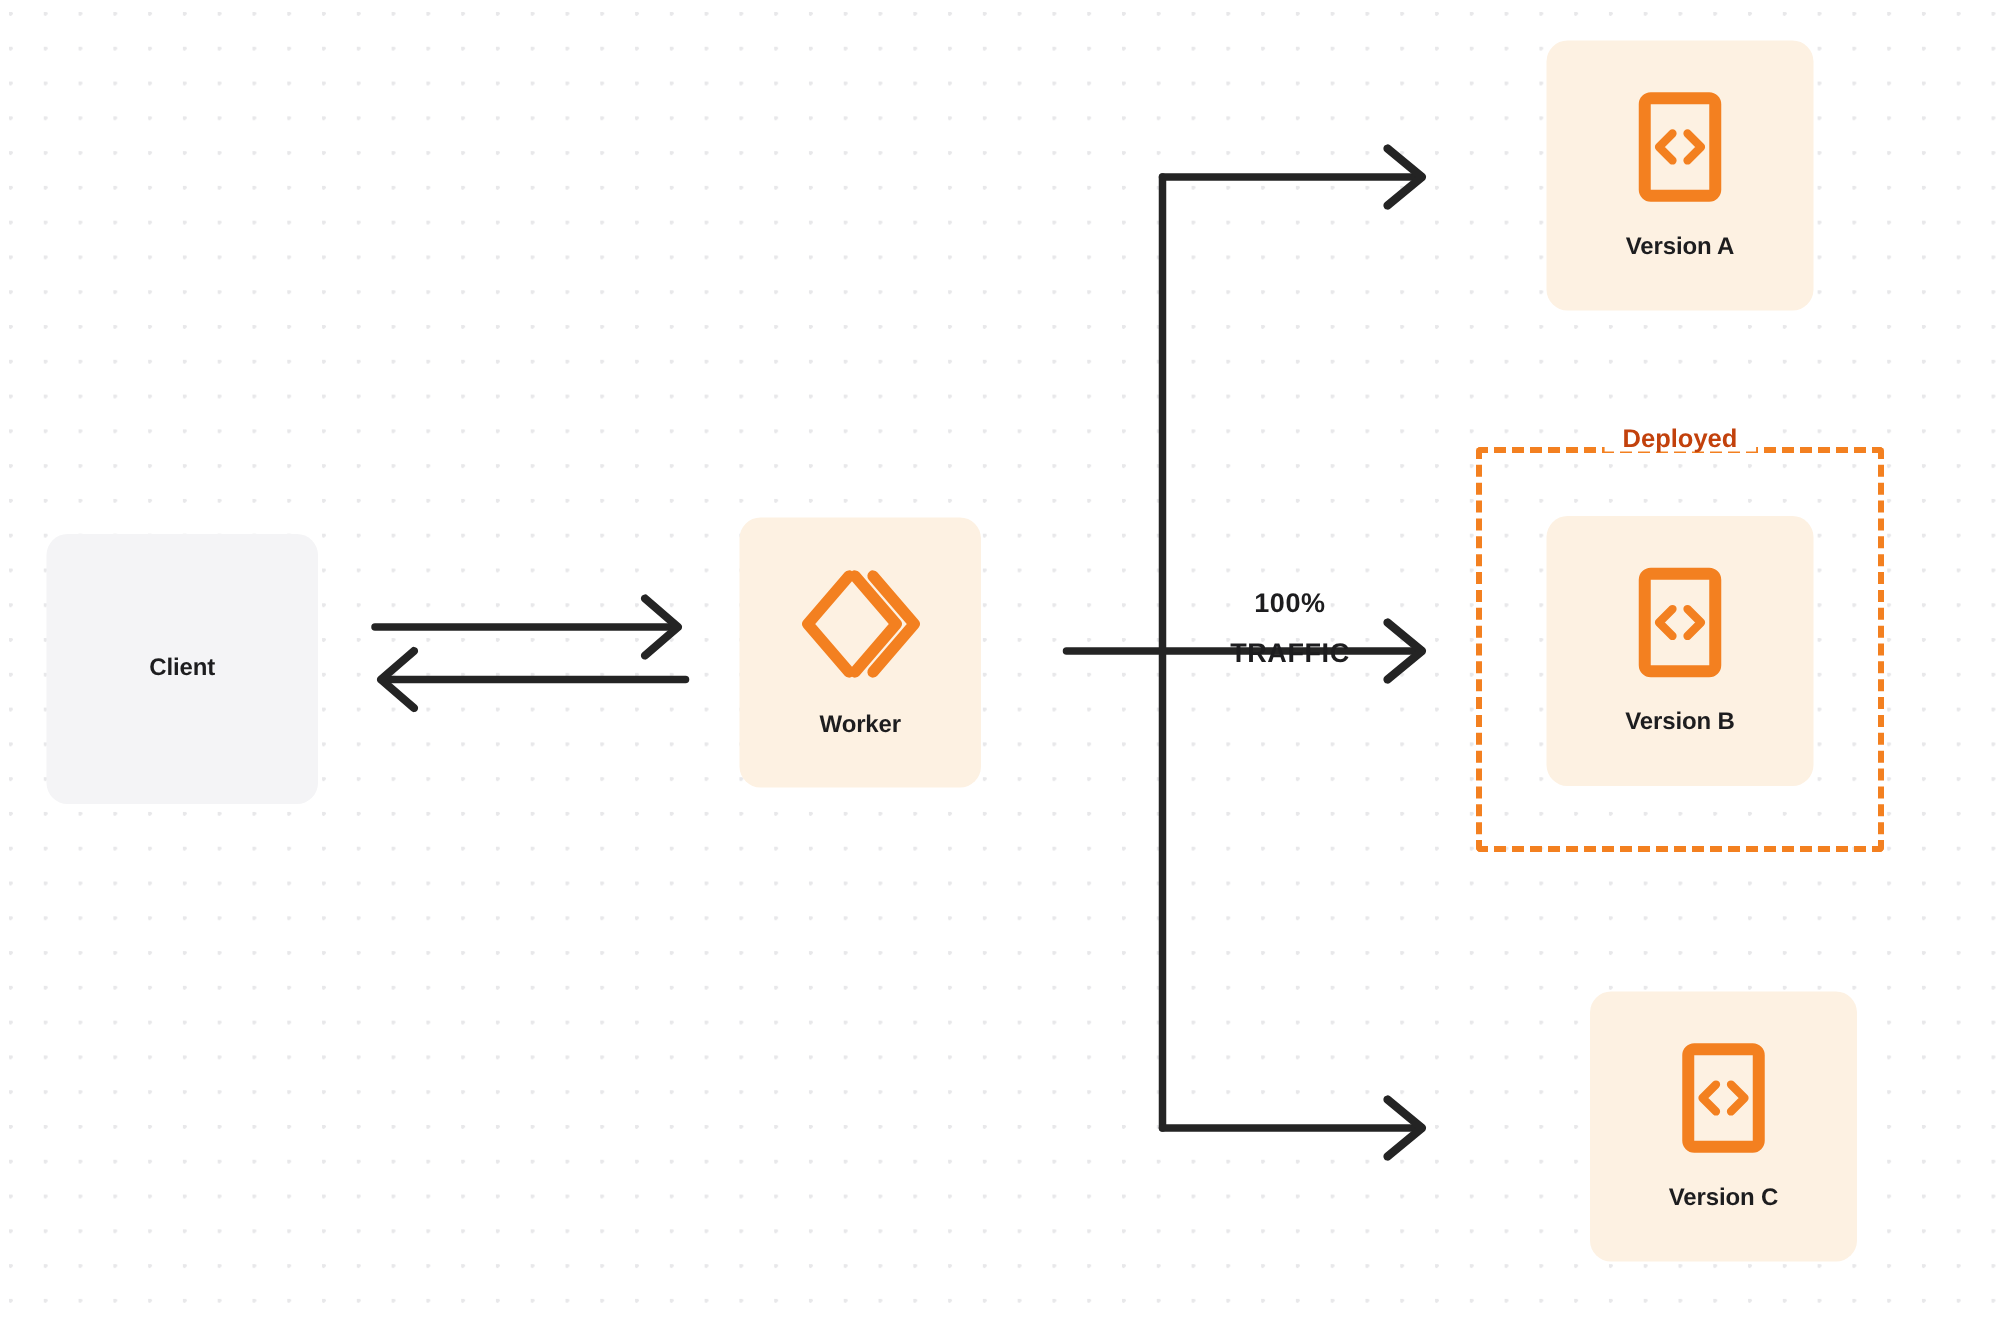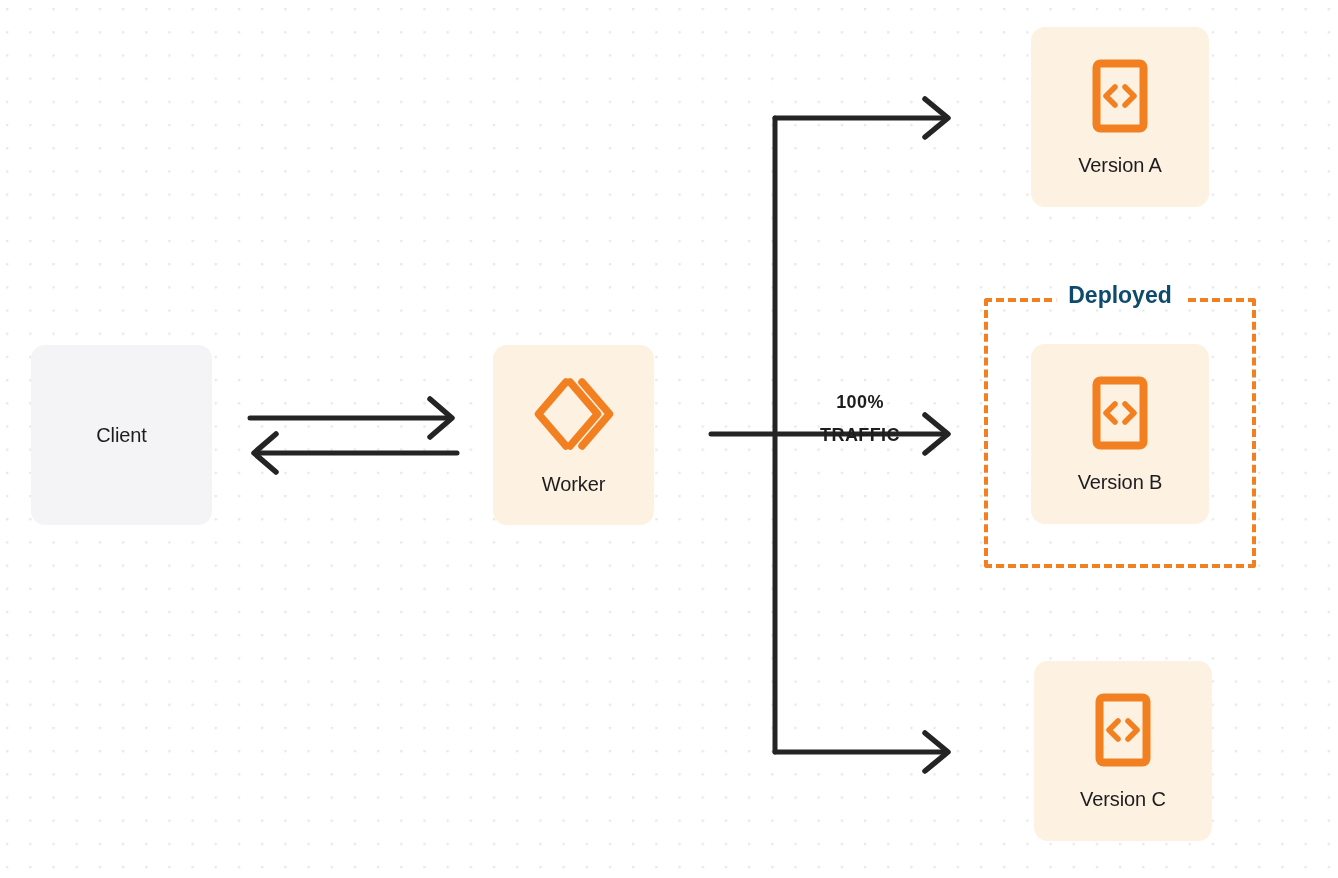--- a/index.html
+++ b/index.html
@@ -40,22 +40,22 @@
   .node-client {
     background-color: #f4f4f6;
   }
 
   .node-worker,
   .node-version {
     background-color: #fdf1e2;
   }
 
   .node-label {
-    font-size: 20px;
-    font-weight: 400;
+    font-size: 16px;
+    font-weight: 700;
     color: #1d1d1f;
     letter-spacing: -0.1px;
     line-height: 1;
   }
 
   .worker-label {
     margin-top: 22px;
   }
 
   .version-label {
@@ -75,23 +75,23 @@
     border-radius: 3px;
   }
 
   .deployed-label {
     position: absolute;
     top: -18px;
     left: 50%;
     transform: translateX(-50%);
     background-color: #ffffff;
     padding: 0 12px;
-    font-size: 23px;
+    font-size: 17px;
     font-weight: 700;
-    color: #0c4a6e;
+    color: #c2410c;
     line-height: 1;
     white-space: nowrap;
   }
 
   
   .traffic-label {
     position: absolute;
     text-align: center;
     font-size: 18px;
     font-weight: 700;
@@ -155,21 +155,21 @@
       <line class="wire" x1="711" y1="434" x2="942" y2="434"></line>
       <polyline class="wire-head" points="925,415 948,434 925,453"></polyline>
     </g>
 
     <g>
       <line class="wire" x1="775" y1="752" x2="942" y2="752"></line>
       <polyline class="wire-head" points="925,733 948,752 925,771"></polyline>
     </g>
   </svg>
 
-  <div class="node node-client" style="left:31px; top:345px; width:181px; height:180px;">
+  <div class="node node-client" style="left:31px; top:356px; width:181px; height:180px;">
     <span class="node-label">Client</span>
   </div>
 
   <div class="node node-worker" style="left:493px; top:345px; width:161px; height:180px;">
     <span class="icon-wrap">
       <svg width="82" height="76" viewBox="0 0 82 76" xmlns="http://www.w3.org/2000/svg">
         <g fill="none" stroke="#f38020" stroke-width="7.5" stroke-linecap="round" stroke-linejoin="round">
           <polyline points="33,6 5.5,38 33,70"></polyline>
           <polyline points="37,6 64.5,38 37,70"></polyline>
           <polyline points="49,6 76.5,38 49,70"></polyline>
@@ -207,21 +207,21 @@
         <rect x="4.5" y="4.5" width="47" height="65" rx="4" ry="4" fill="none" stroke="#f38020" stroke-width="8"></rect>
         <g fill="none" stroke="#f38020" stroke-width="5.5" stroke-linecap="round" stroke-linejoin="round">
           <polyline points="23,28 14,37 23,46"></polyline>
           <polyline points="33,28 42,37 33,46"></polyline>
         </g>
       </svg>
     </span>
     <span class="node-label version-label">Version B</span>
   </div>
 
-  <div class="node node-version" style="left:1034px; top:661px; width:178px; height:180px;">
+  <div class="node node-version" style="left:1060px; top:661px; width:178px; height:180px;">
     <span class="icon-wrap">
       <svg width="56" height="74" viewBox="0 0 56 74" xmlns="http://www.w3.org/2000/svg">
         <rect x="4.5" y="4.5" width="47" height="65" rx="4" ry="4" fill="none" stroke="#f38020" stroke-width="8"></rect>
         <g fill="none" stroke="#f38020" stroke-width="5.5" stroke-linecap="round" stroke-linejoin="round">
           <polyline points="23,28 14,37 23,46"></polyline>
           <polyline points="33,28 42,37 33,46"></polyline>
         </g>
       </svg>
     </span>
     <span class="node-label version-label">Version C</span>

